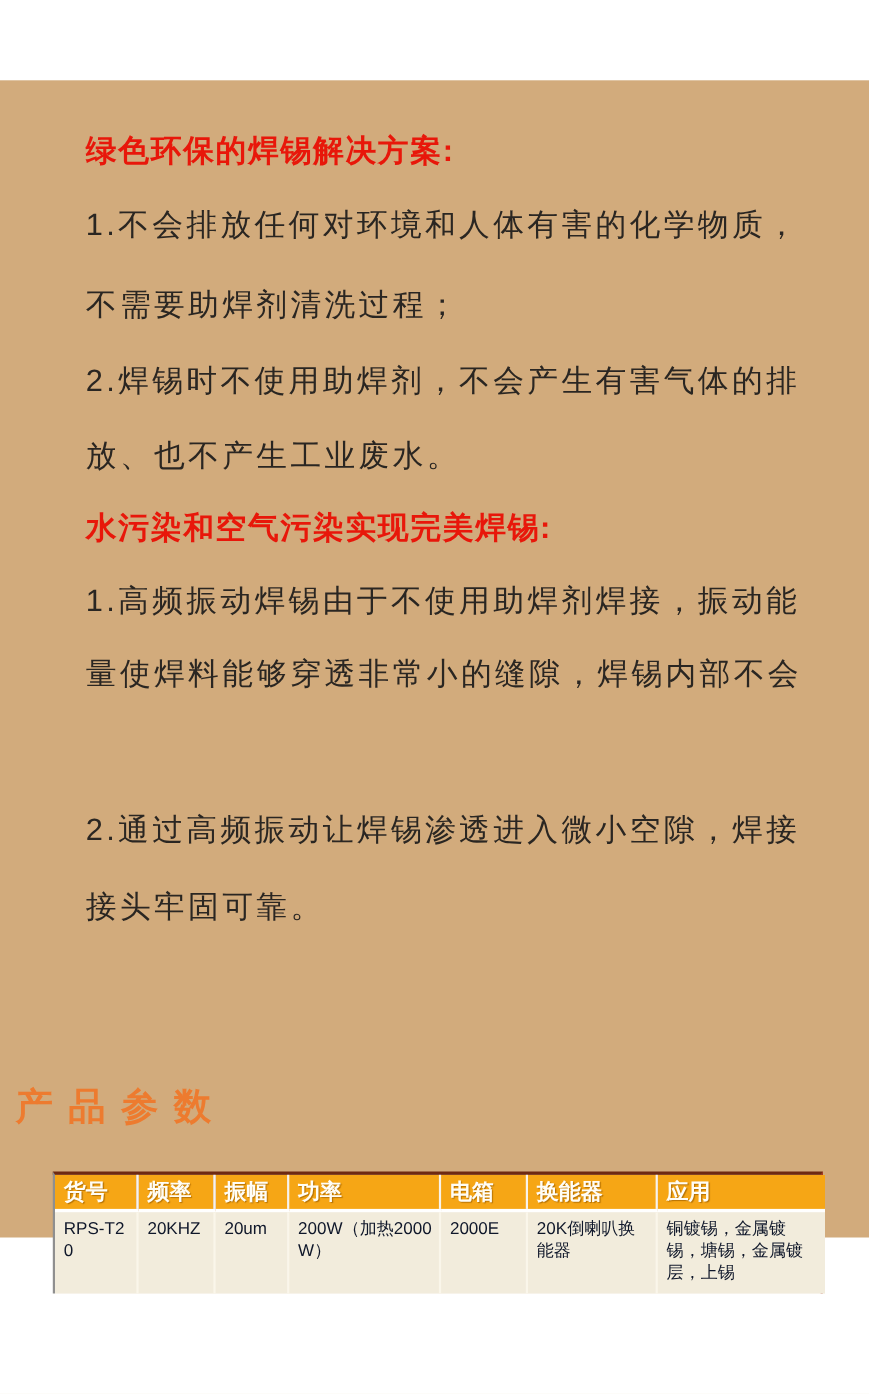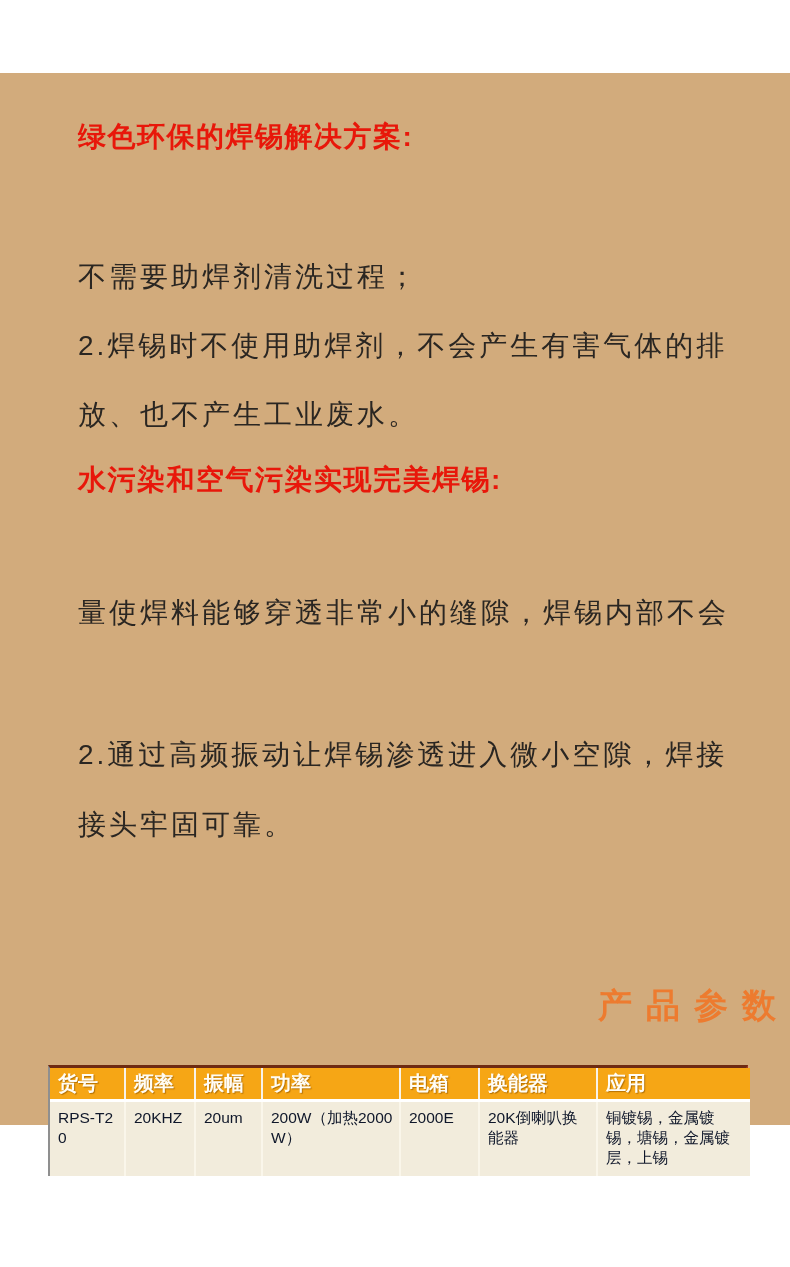--- a/index.html
+++ b/index.html
@@ -41,21 +41,21 @@
   .line.heading {
     font-weight: bold;
     letter-spacing: 1.5px;
     color: var(--red, #e8170a);
   }
 
   .params-title {
     position: absolute;
     top: 983px; left: 0;
     width: 100%;
-    text-align: right;
+    text-align: left;
     font-size: 34px;
     font-weight: bold;
     letter-spacing: 14px;
     text-indent: 14px;
     color: var(--orange-title, #ed7b2f);
   }
 
   .table-wrap {
     position: absolute;
     top: 1065px; left: 48px;
@@ -100,24 +100,26 @@
 </style>
 </head>
 <body>
 
 <div class="page">
 
   <div class="top-strip"></div>
 
   <section class="tan-section">
     <div class="line heading" style="top:45px">绿色环保的焊锡解决方案:</div>
+    <div class="line" style="top:113px">1.不会排放任何对环境和人体有害的化学物质，</div>
     <div class="line" style="top:185px">不需要助焊剂清洗过程；</div>
     <div class="line" style="top:254px">2.焊锡时不使用助焊剂，不会产生有害气体的排</div>
     <div class="line" style="top:323px">放、也不产生工业废水。</div>
     <div class="line heading" style="top:388px">水污染和空气污染实现完美焊锡:</div>
+    <div class="line" style="top:454px">1.高频振动焊锡由于不使用助焊剂焊接，振动能</div>
     <div class="line" style="top:521px">量使焊料能够穿透非常小的缝隙，焊锡内部不会</div>
     <div class="line" style="top:663px">2.通过高频振动让焊锡渗透进入微小空隙，焊接</div>
     <div class="line" style="top:733px">接头牢固可靠。</div>
   </section>
 
   <h2 class="params-title">产品参数</h2>
 
   <div class="table-wrap">
     <table class="params">
       <colgroup>

